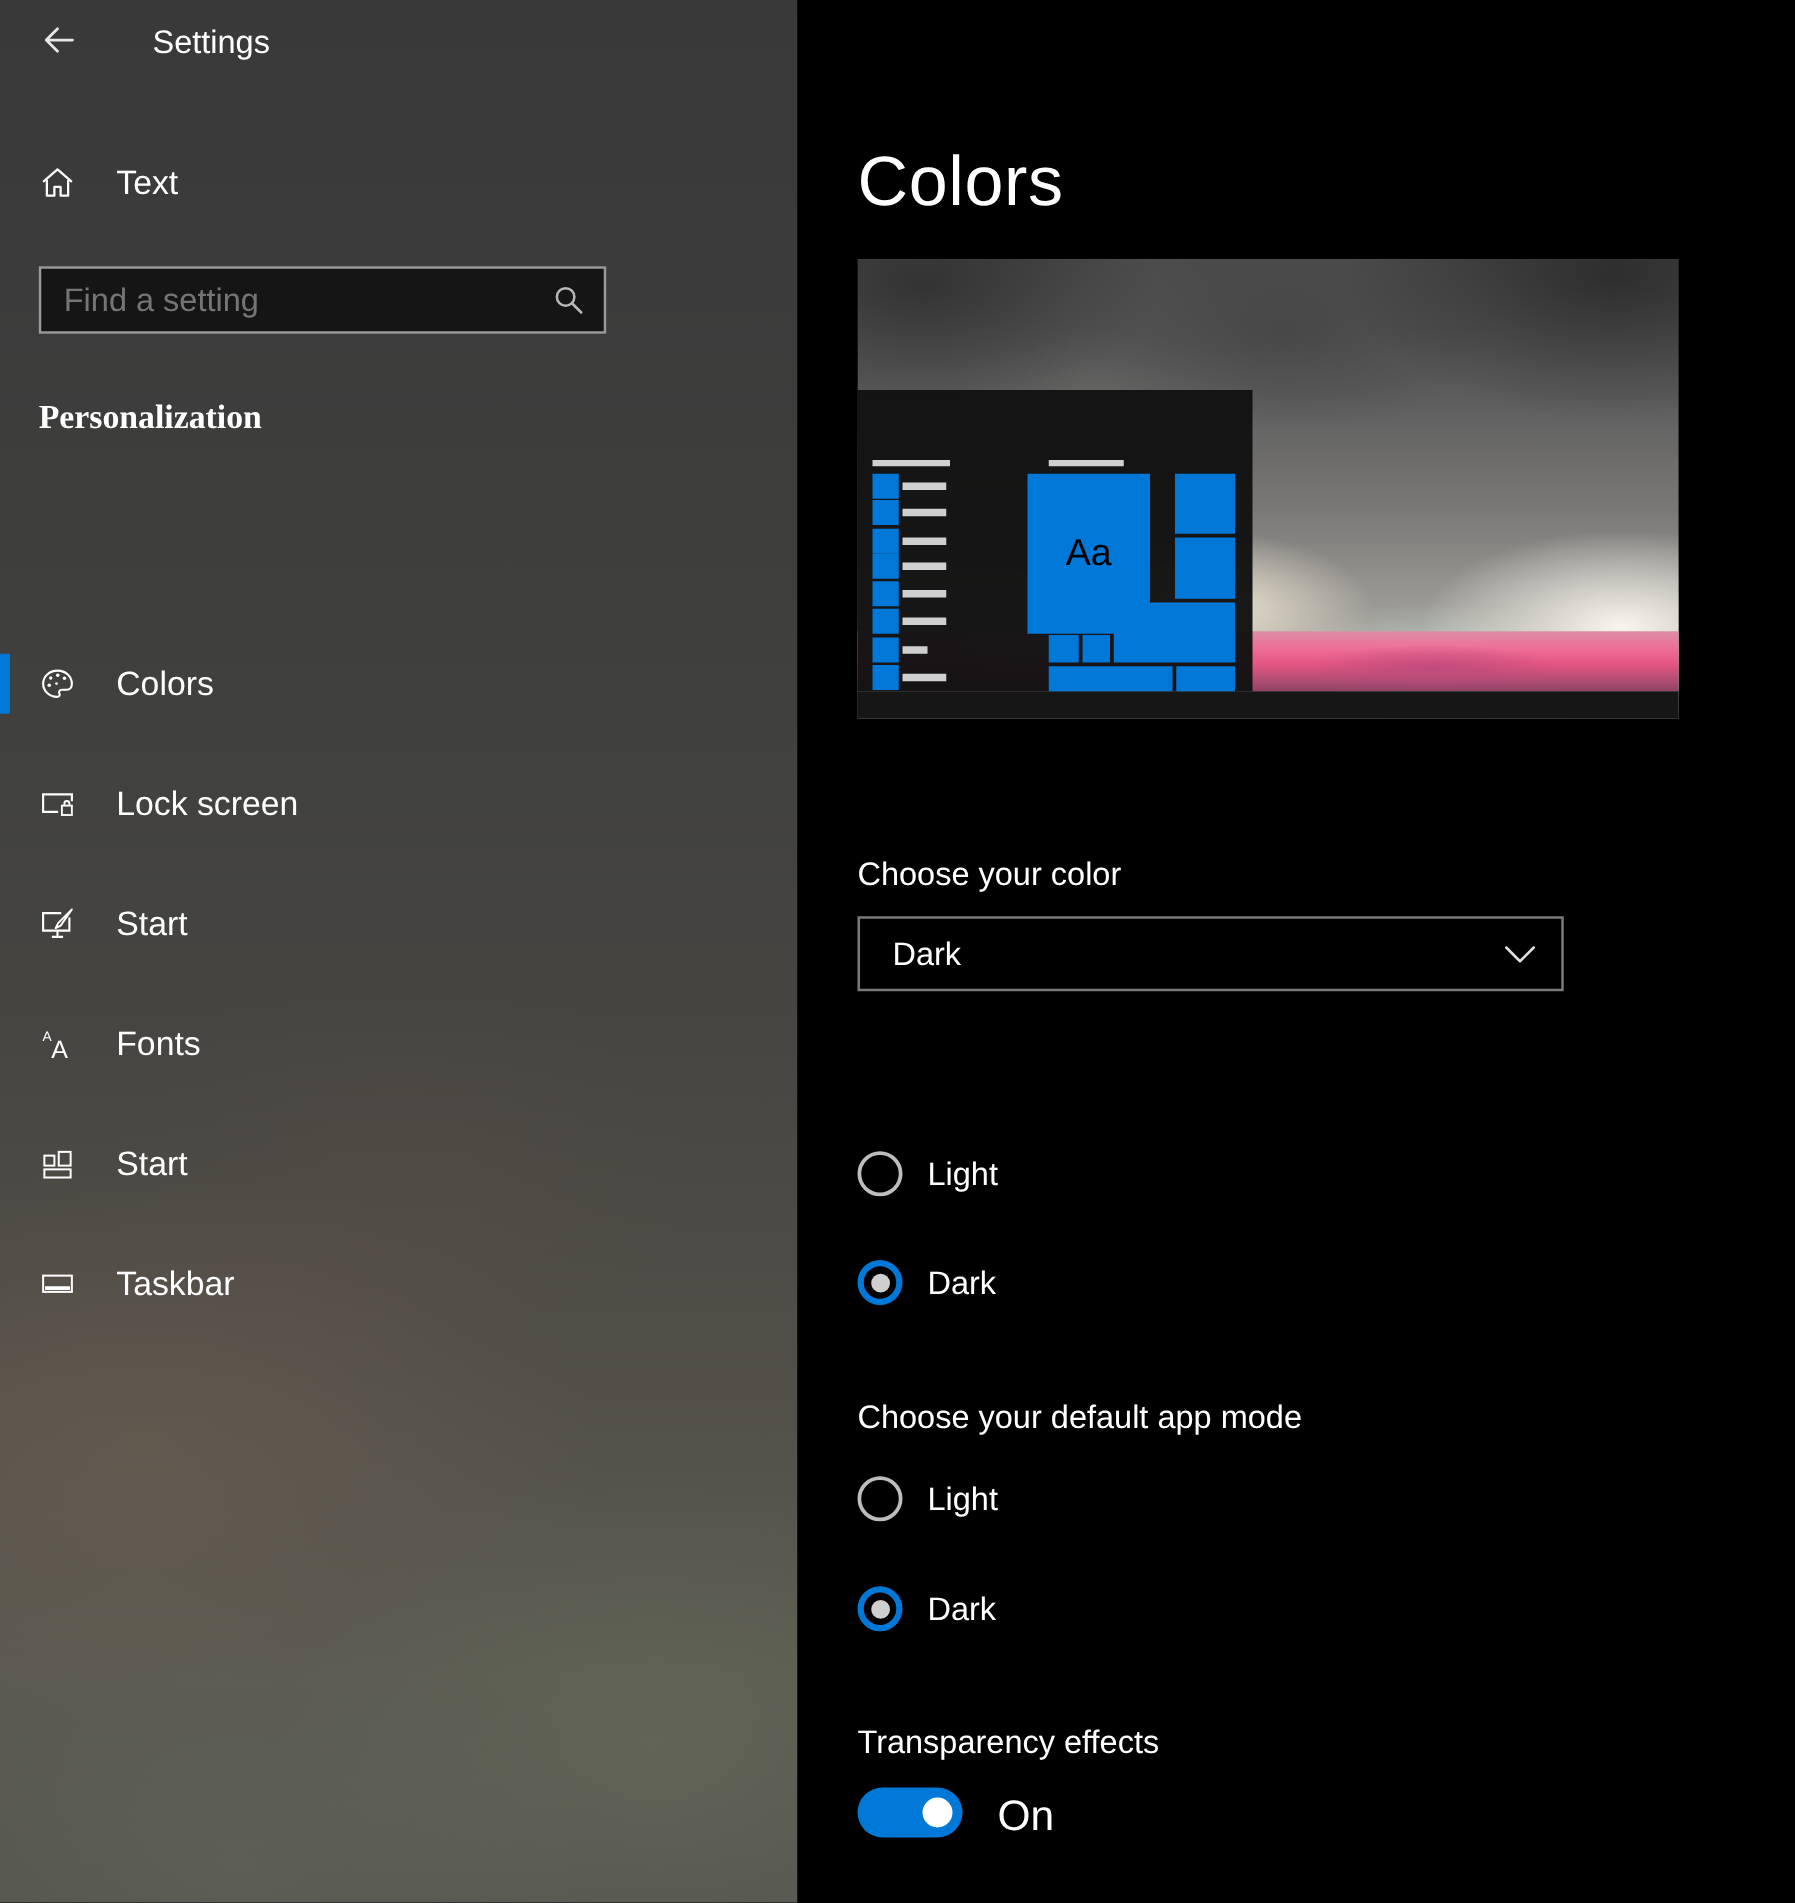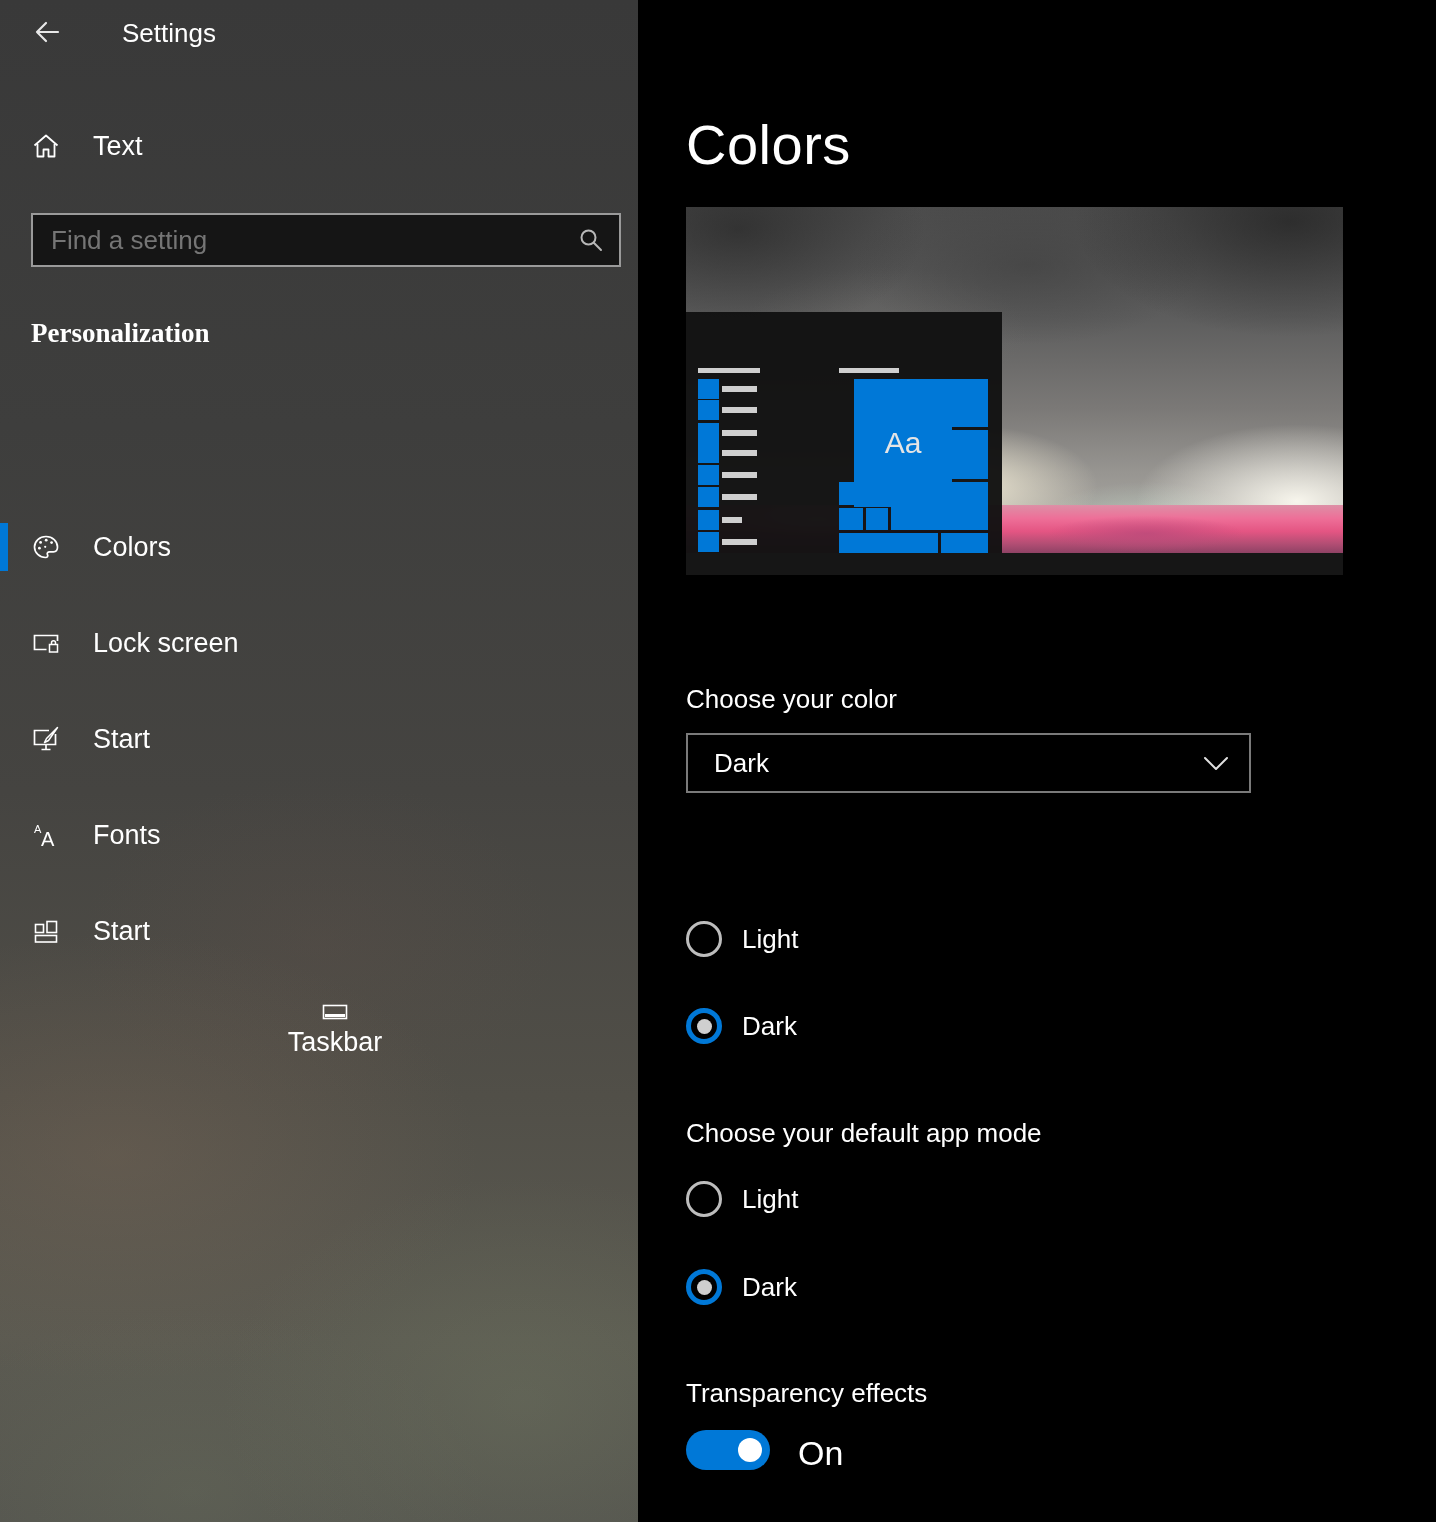--- a/index.html
+++ b/index.html
@@ -20,39 +20,39 @@
   .titlebar { position:absolute; left:0; top:0; height:66px; width:638px; }
   .back-btn { position:absolute; left:32px; top:17px; width:30px; height:30px; cursor:pointer; }
   .app-title { position:absolute; left:122px; top:18px; font-size:26px; color:#fff; }
 
   .nav-row { position:absolute; left:0; width:638px; height:60px; display:flex; align-items:center; }
   .nav-row .ico { margin-left:31px; width:30px; height:30px; flex:0 0 30px; }
   .nav-row .lbl { margin-left:32px; font-size:27px; color:#fff; white-space:nowrap; }
   .row-home { top:116px; }
 
   .searchbox {
-    position:absolute; left:31px; top:213px; width:590px; height:54px;
+    position:absolute; left:31px; top:213px; width:454px; height:54px;
     background:#151515; border:2px solid #9a9a9a; display:flex; align-items:center;
   }
   .searchbox input {
     flex:1; height:100%; background:transparent; border:none; outline:none;
     color:#c8c8c8; font-size:26px; padding-left:18px;
     font-family:"Liberation Sans", sans-serif;
   }
   .search-ico { width:28px; height:28px; margin-right:14px; flex:0 0 28px; }
 
   .section-heading { position:absolute; left:31px; top:318px; font-size:27px; font-weight:bold; color:#fff;font-family:Liberation Serif, serif; }
 
   .row-bg      { top:421px; }
   .row-colors  { top:517px; }
   .row-lock    { top:613px; }
   .row-themes  { top:709px; }
   .row-fonts   { top:805px; }
   .row-start   { top:901px; }
-  .row-taskbar { top:997px;flex-direction:column; }
+  .row-taskbar { top:997px; }
   .accent-bar { position:absolute; left:0; top:523px; width:8px; height:48px; background:#0078d7; }
 
   
   .main { position:absolute; left:638px; top:0; width:798px; height:1522px; background:#000; color:#fff; }
   .page-title { position:absolute; left:48px; top:112px; font-size:56px; font-weight:300; letter-spacing:.5px; }
 
   
   .preview { position:absolute; left:48px; top:207px; width:657px; height:368px; overflow:hidden; }
   .sky { position:absolute; inset:0;
     background:
@@ -70,22 +70,22 @@
       radial-gradient(120px 24px at 20% 30%, rgba(255,196,214,.8), transparent 70%),
       radial-gradient(140px 26px at 70% 60%, rgba(186,74,122,.8), transparent 70%),
       linear-gradient(180deg,#dd8fa6 0%, #ee6f98 28%, #e45583 55%, #b44e74 80%, #8f4265 100%);
   }
   .ground { position:absolute; left:0; right:0; bottom:0; height:22px; background:#161616; }
 
   .start-panel { position:absolute; left:0; top:105px; width:316px; height:241px; background:rgba(18,18,18,.97); }
   .sp-line { position:absolute; background:#cfcfcf; }
   .sp-sq  { position:absolute; left:12px; width:21px; height:20px; background:#0078d7; }
   .sp-tile { position:absolute; background:#0078d7; }
-  .aa-tile { left:168px; top:67px; width:98px; height:128px; display:flex; align-items:center; justify-content:center;
-             font-size:30px; color:#e5e5e5; }
+  .aa-tile { left:136px; top:67px; width:98px; height:128px; display:flex; align-items:center; justify-content:center;
+             font-size:30px; color:#000000; }
 
   .sample-win { position:absolute; left:374px; top:69px; width:230px; height:208px;
                 background:#000; border:2px solid #0078d7; }
   .sample-dash { position:absolute; left:18px; top:12px; width:50px; height:5px; background:#fff; }
   .sample-label { position:absolute; left:18px; top:44px; font-size:21px; color:#f2f2f2; }
 
   
   .field-label { position:absolute; left:48px; font-size:26px; color:#fff; }
   .dropdown { position:absolute; left:48px; top:733px; width:565px; height:60px;
               background:#000; border:2px solid #7a7a7a; display:flex; align-items:center; cursor:pointer; }

